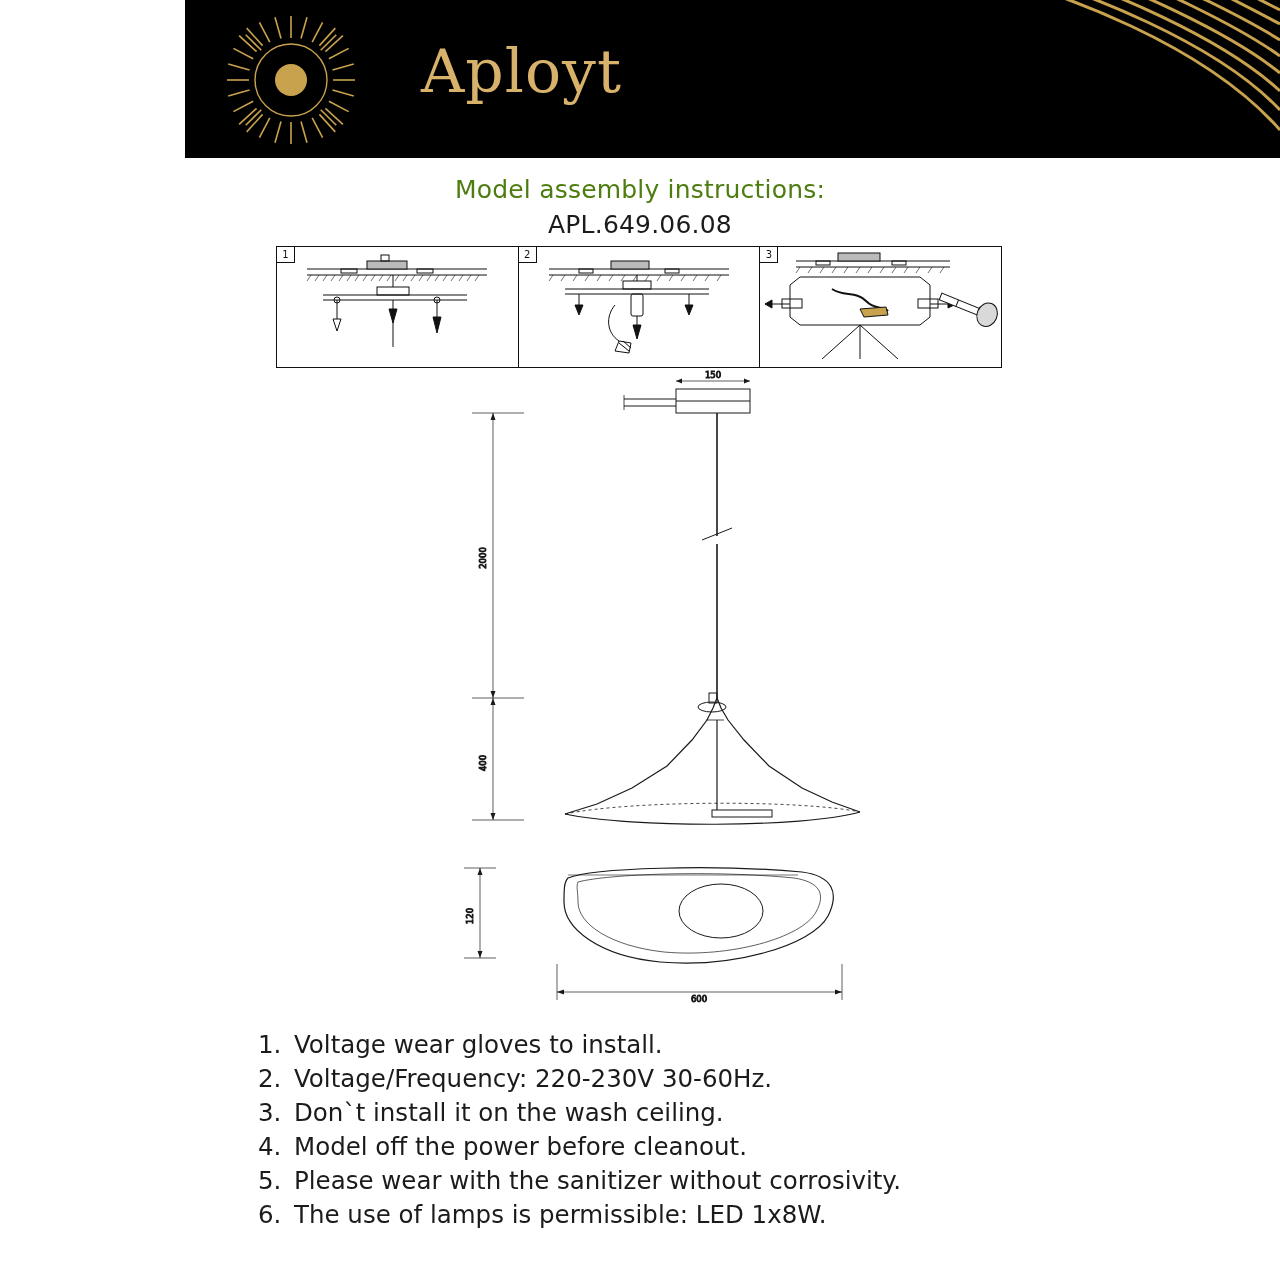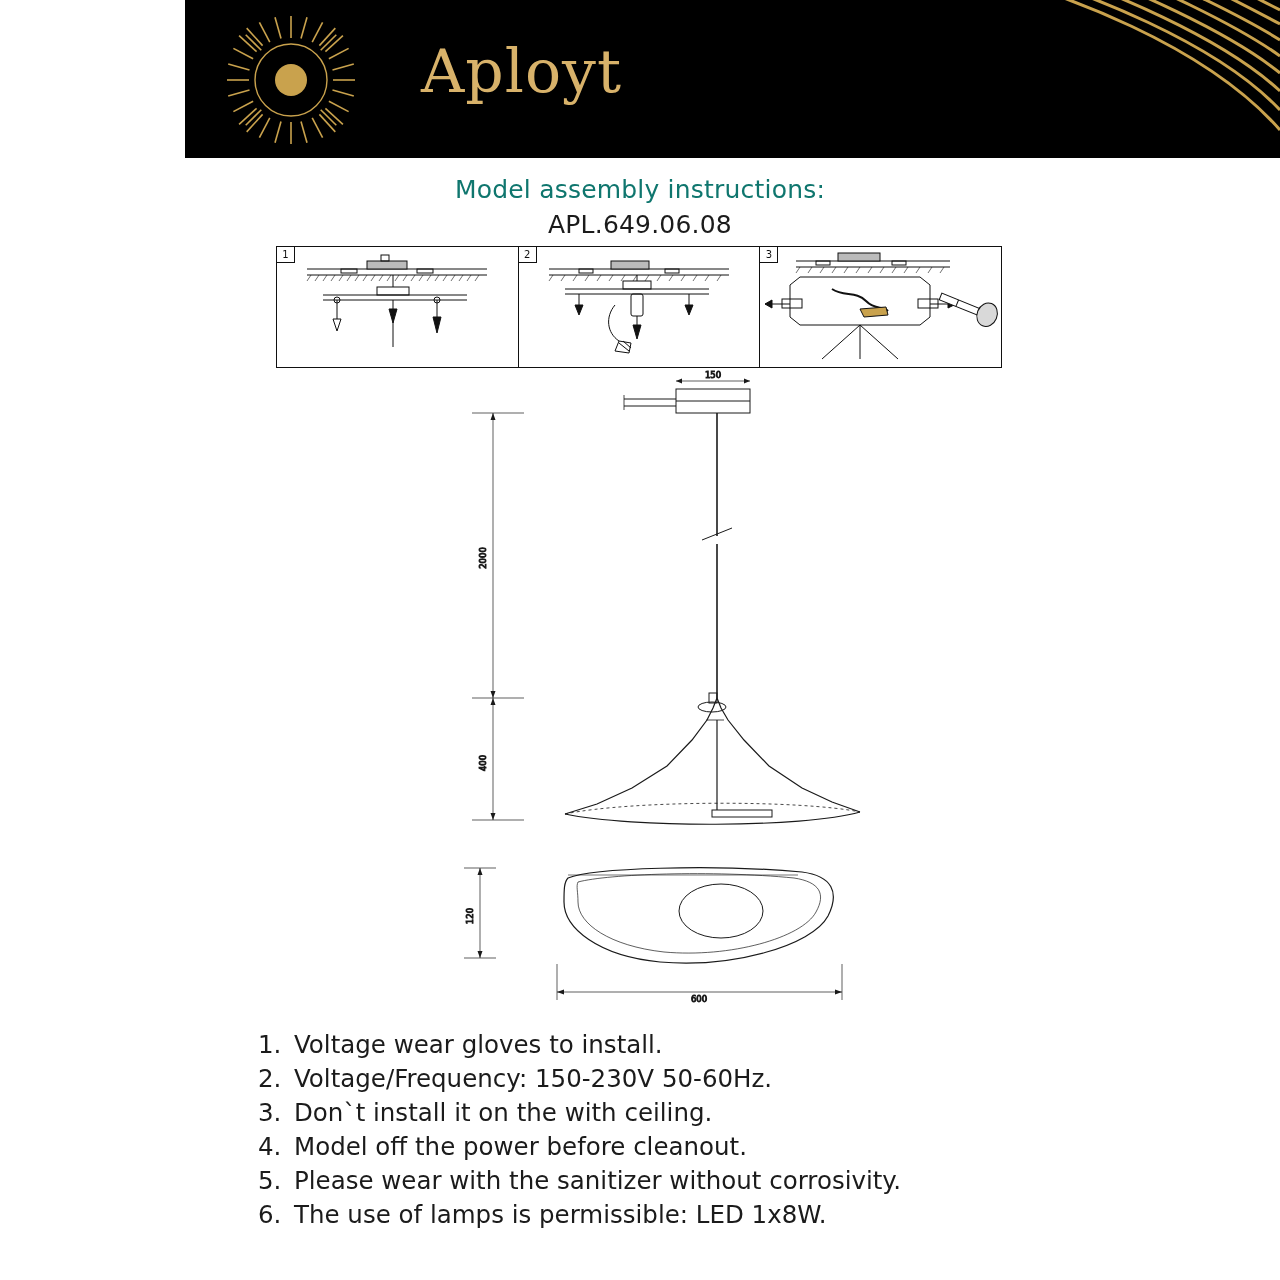--- a/index.html
+++ b/index.html
@@ -62,21 +62,21 @@
   
   .title-block {
     position: absolute;
     left: 0;
     top: 175px;
     width: 1280px;
     text-align: center;
   }
   .title-main {
     font-size: 25px;
-    color: #0f766e;
+    color: #4d7c0f;
     letter-spacing: 0.2px;
   }
   .title-model {
     margin-top: 6px;
     font-size: 25px;
     color: #1b1b1b;
     letter-spacing: 0.2px;
   }
 
   
@@ -428,25 +428,25 @@
     </svg>
   </div>
 
   <div class="notes">
     <div class="note">
       <span class="note-num">1.</span>
       <span class="note-text">Voltage wear gloves to install.</span>
     </div>
     <div class="note">
       <span class="note-num">2.</span>
-      <span class="note-text">Voltage/Frequency: 150-230V 50-60Hz.</span>
+      <span class="note-text">Voltage/Frequency: 220-230V 30-60Hz.</span>
     </div>
     <div class="note">
       <span class="note-num">3.</span>
-      <span class="note-text">Don`t install it on the with ceiling.</span>
+      <span class="note-text">Don`t install it on the wash ceiling.</span>
     </div>
     <div class="note">
       <span class="note-num">4.</span>
       <span class="note-text">Model off the power before cleanout.</span>
     </div>
     <div class="note">
       <span class="note-num">5.</span>
       <span class="note-text">Please wear with the sanitizer without corrosivity.</span>
     </div>
     <div class="note">

